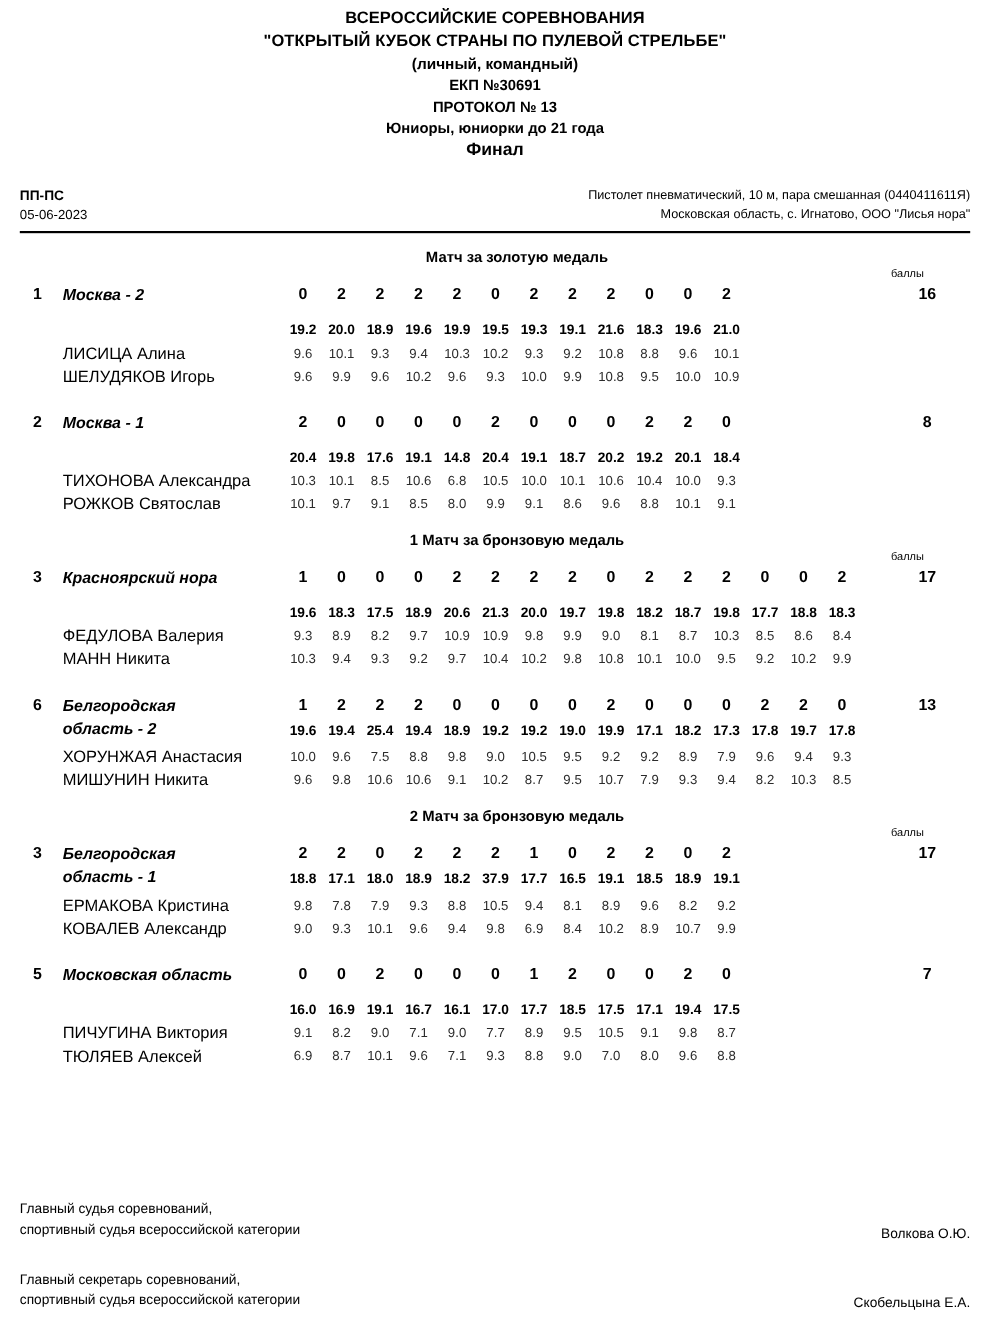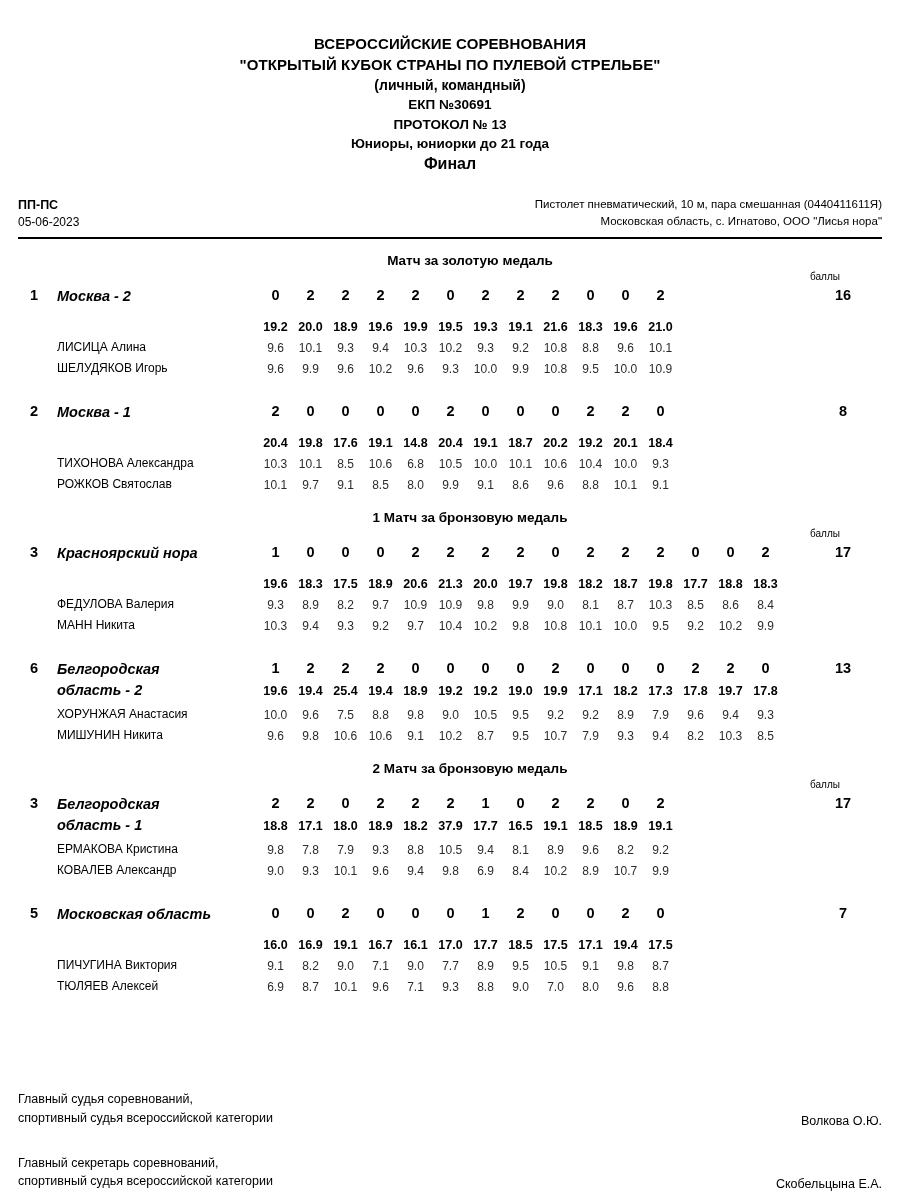--- a/index.html
+++ b/index.html
@@ -27,33 +27,33 @@
 
   
   .doc-header {
     padding-top: 6px;
     text-align: center;
   }
   .doc-header .line {
     font-weight: bold;
     line-height: 1.42;
   }
-  .title-1 { font-size: 15px; letter-spacing: 0.1px; margin-top: 27px; }
+  .title-1 { font-size: 15px; letter-spacing: 0.1px; }
   .title-2 { font-size: 15px; letter-spacing: 0.1px; }
   .title-3 { font-size: 14px; }
   .title-4 { font-size: 13.5px; }
   .title-5 { font-size: 13.5px; }
   .title-6 { font-size: 13.5px; }
   .title-7 { font-size: 16px; }
 
   
   .meta-row {
     display: flex;
     justify-content: space-between;
-    align-items: center;
+    align-items: flex-end;
     margin-top: 20px;
     padding-bottom: 4px;
   }
   .meta-left {
     font-size: 12.5px;
     line-height: 1.45;
   }
   .meta-left .code { font-weight: bold; }
   .meta-left .date { font-weight: normal; font-size: 12px; }
   .meta-right {
@@ -110,21 +110,21 @@
     font-weight: bold;
     font-size: 14.5px;
     line-height: 1.42;
     top: 0px;
     font-style: italic;
   }
   .athlete-name {
     position: absolute;
     left: 39px;
     width: 210px;
-    font-size: 12px;
+    font-size: 15px;
     top: 2px;
     white-space: nowrap;
   }
 
   .cells {
     position: absolute;
     left: 240px;
     top: 0;
     display: flex;
   }

